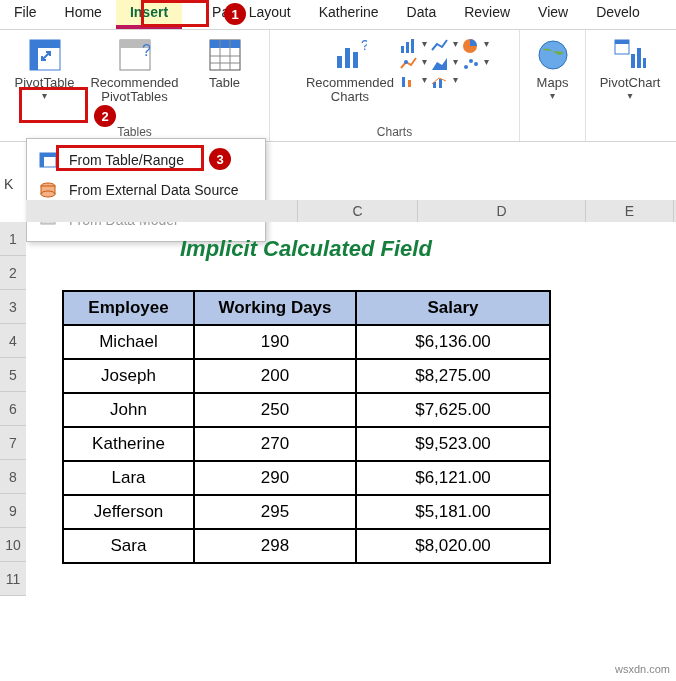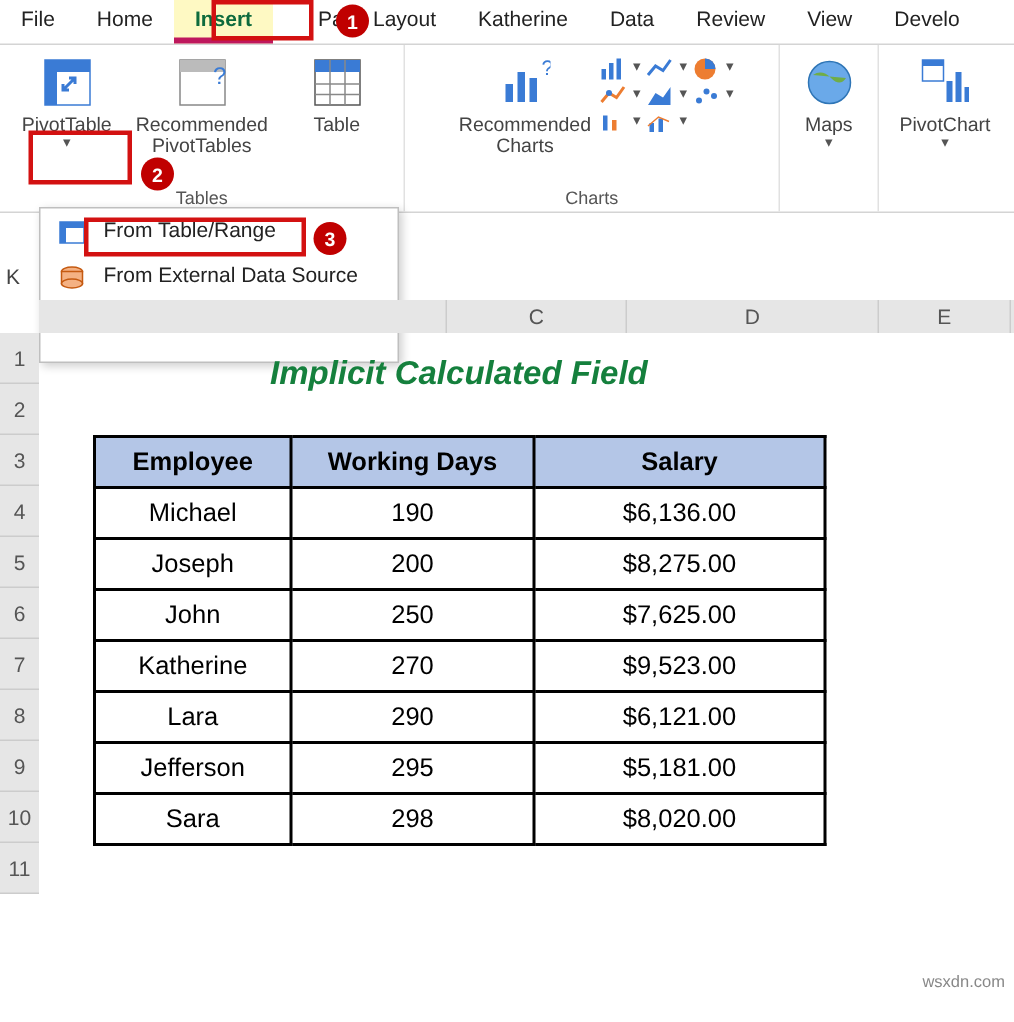--- a/index.html
+++ b/index.html
@@ -12,37 +12,37 @@
 .ribbon-body{display:flex;height:112px;background:#fff;border-bottom:1px solid #d4d4d4}
 .grp{border-right:1px solid #e1e1e1;display:flex;flex-direction:column;align-items:center;padding:4px 6px 0;font-size:12px;color:#444}
 .grp .lbl{font-size:12px;color:#555;margin-top:auto;margin-bottom:2px}
 .big-btn{display:flex;flex-direction:column;align-items:center;width:80px;font-size:13px;text-align:center;line-height:1.1;cursor:pointer}
 .row-btns{display:flex}
 .ico{width:34px;height:34px;margin:4px 0;display:flex;align-items:center;justify-content:center}
 svg{display:block}
 .chevron{font-size:10px;color:#555}
 .pivot-hl{position:absolute;left:19px;top:87px;width:69px;height:36px;border:3px solid #d31111;pointer-events:none}
 .dropdown{position:absolute;left:26px;top:138px;width:240px;background:#fff;border:1px solid #bfbfbf;box-shadow:2px 2px 6px rgba(0,0,0,.2);padding:6px 0;font-size:14px}
-.dd-item{display:flex;align-items:flex-start;height:30px;padding:0 10px;color:#222;cursor:pointer}
+.dd-item{display:flex;align-items:center;height:30px;padding:0 10px;color:#222;cursor:pointer}
 .dd-item.disabled{color:#9a9a9a}
 .dd-item .dd-ico{width:22px;height:20px;margin-right:10px;display:flex;align-items:center;justify-content:center}
 .dd-hl{position:absolute;left:56px;top:145px;width:148px;height:26px;border:3px solid #d31111;pointer-events:none}
 .namebox{position:absolute;left:0;top:174px;width:26px;font-size:14px;color:#444;padding:2px 4px}
 .sheet{position:absolute;left:0;top:200px;right:0;bottom:0}
 .colhdr{position:absolute;top:0;left:26px;right:0;height:22px;display:flex;font-size:14px;color:#555;background:#e6e6e6}
 .colhdr div{border-right:1px solid #ccc;text-align:center;line-height:22px}
 .rownums{position:absolute;left:0;top:22px;width:26px;font-size:14px;color:#555;background:#e6e6e6}
 .rownums div{height:34px;border-bottom:1px solid #ccc;text-align:center;line-height:34px}
 .title{position:absolute;left:180px;top:36px;font-size:22px;font-style:italic;font-weight:700;color:#15803d}
 .data-table{position:absolute;left:62px;top:90px;border-collapse:collapse;font-size:17px}
 .data-table th{background:#b4c6e7;border:2px solid #000;padding:6px 0;font-weight:700}
 .data-table td{border:2px solid #000;padding:6px 13px;text-align:center}
 .c1{width:131px}.c2{width:162px}.c3{width:194px}
 .mini-chart{width:18px;height:16px}
-.watermark{position:absolute;right:6px;bottom:20px;font-size:11px;color:#888}
+.watermark{position:absolute;right:6px;bottom:6px;font-size:11px;color:#888}
 </style>
 </head>
 <body>
 
 <div class="ribbon-tabs">
   <div class="tab">File</div>
   <div class="tab">Home</div>
   <div class="tab active">Insert</div>
   <div class="tab" style="padding-left:30px">Page Layout</div>
   <div class="tab">Katherine</div>

